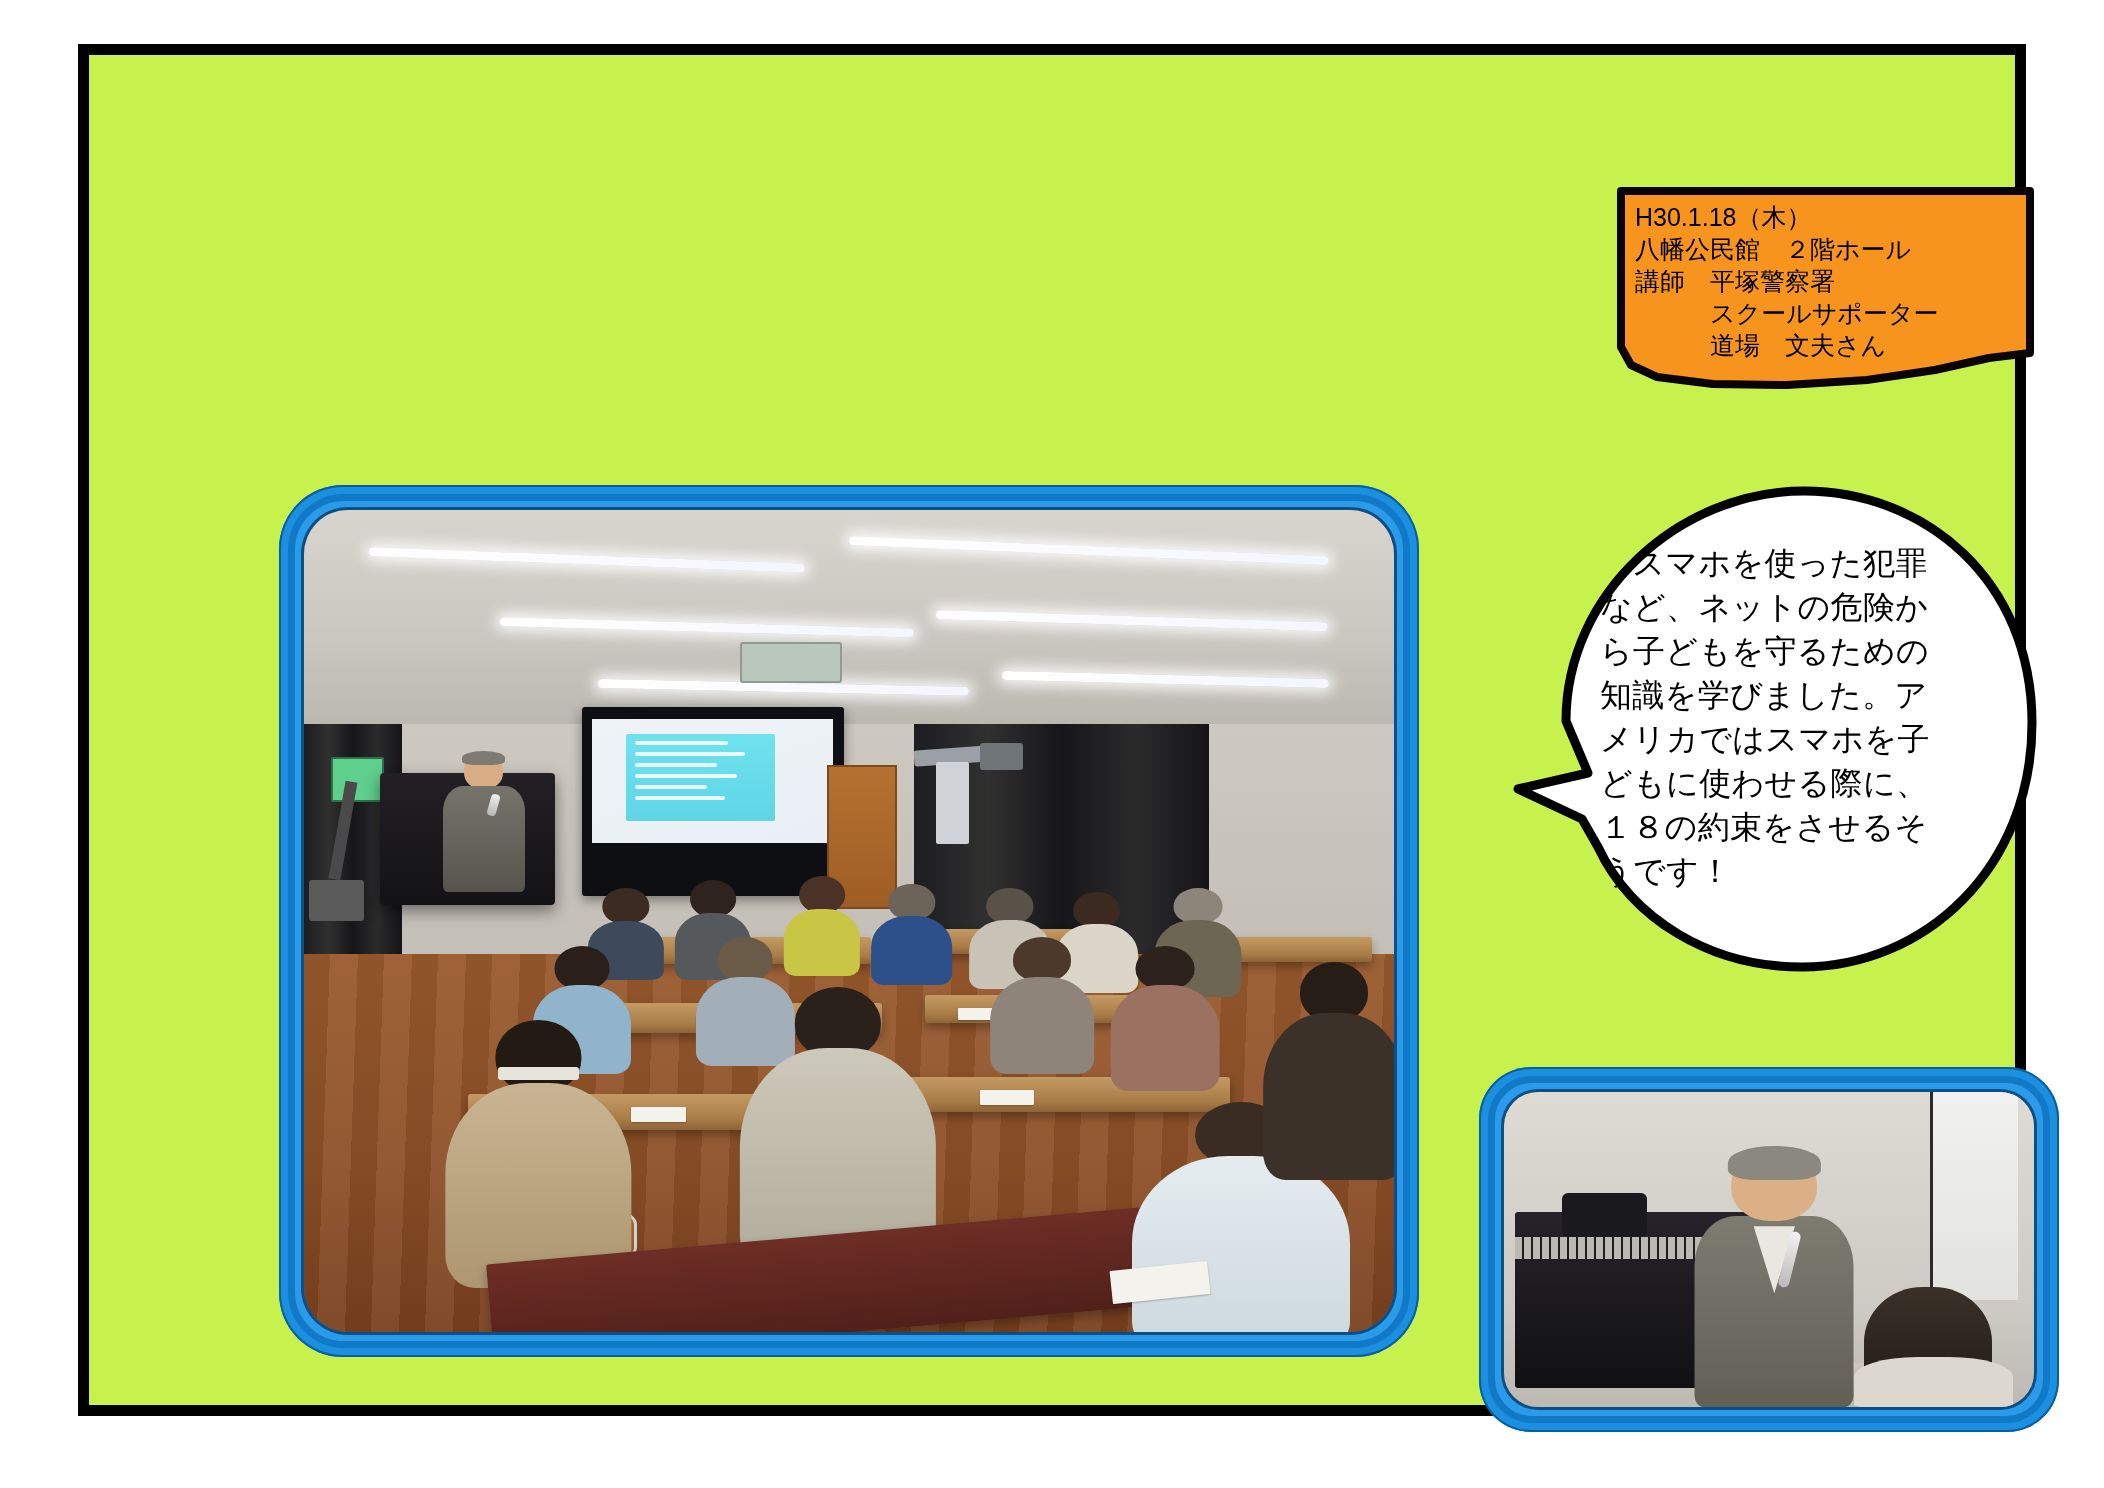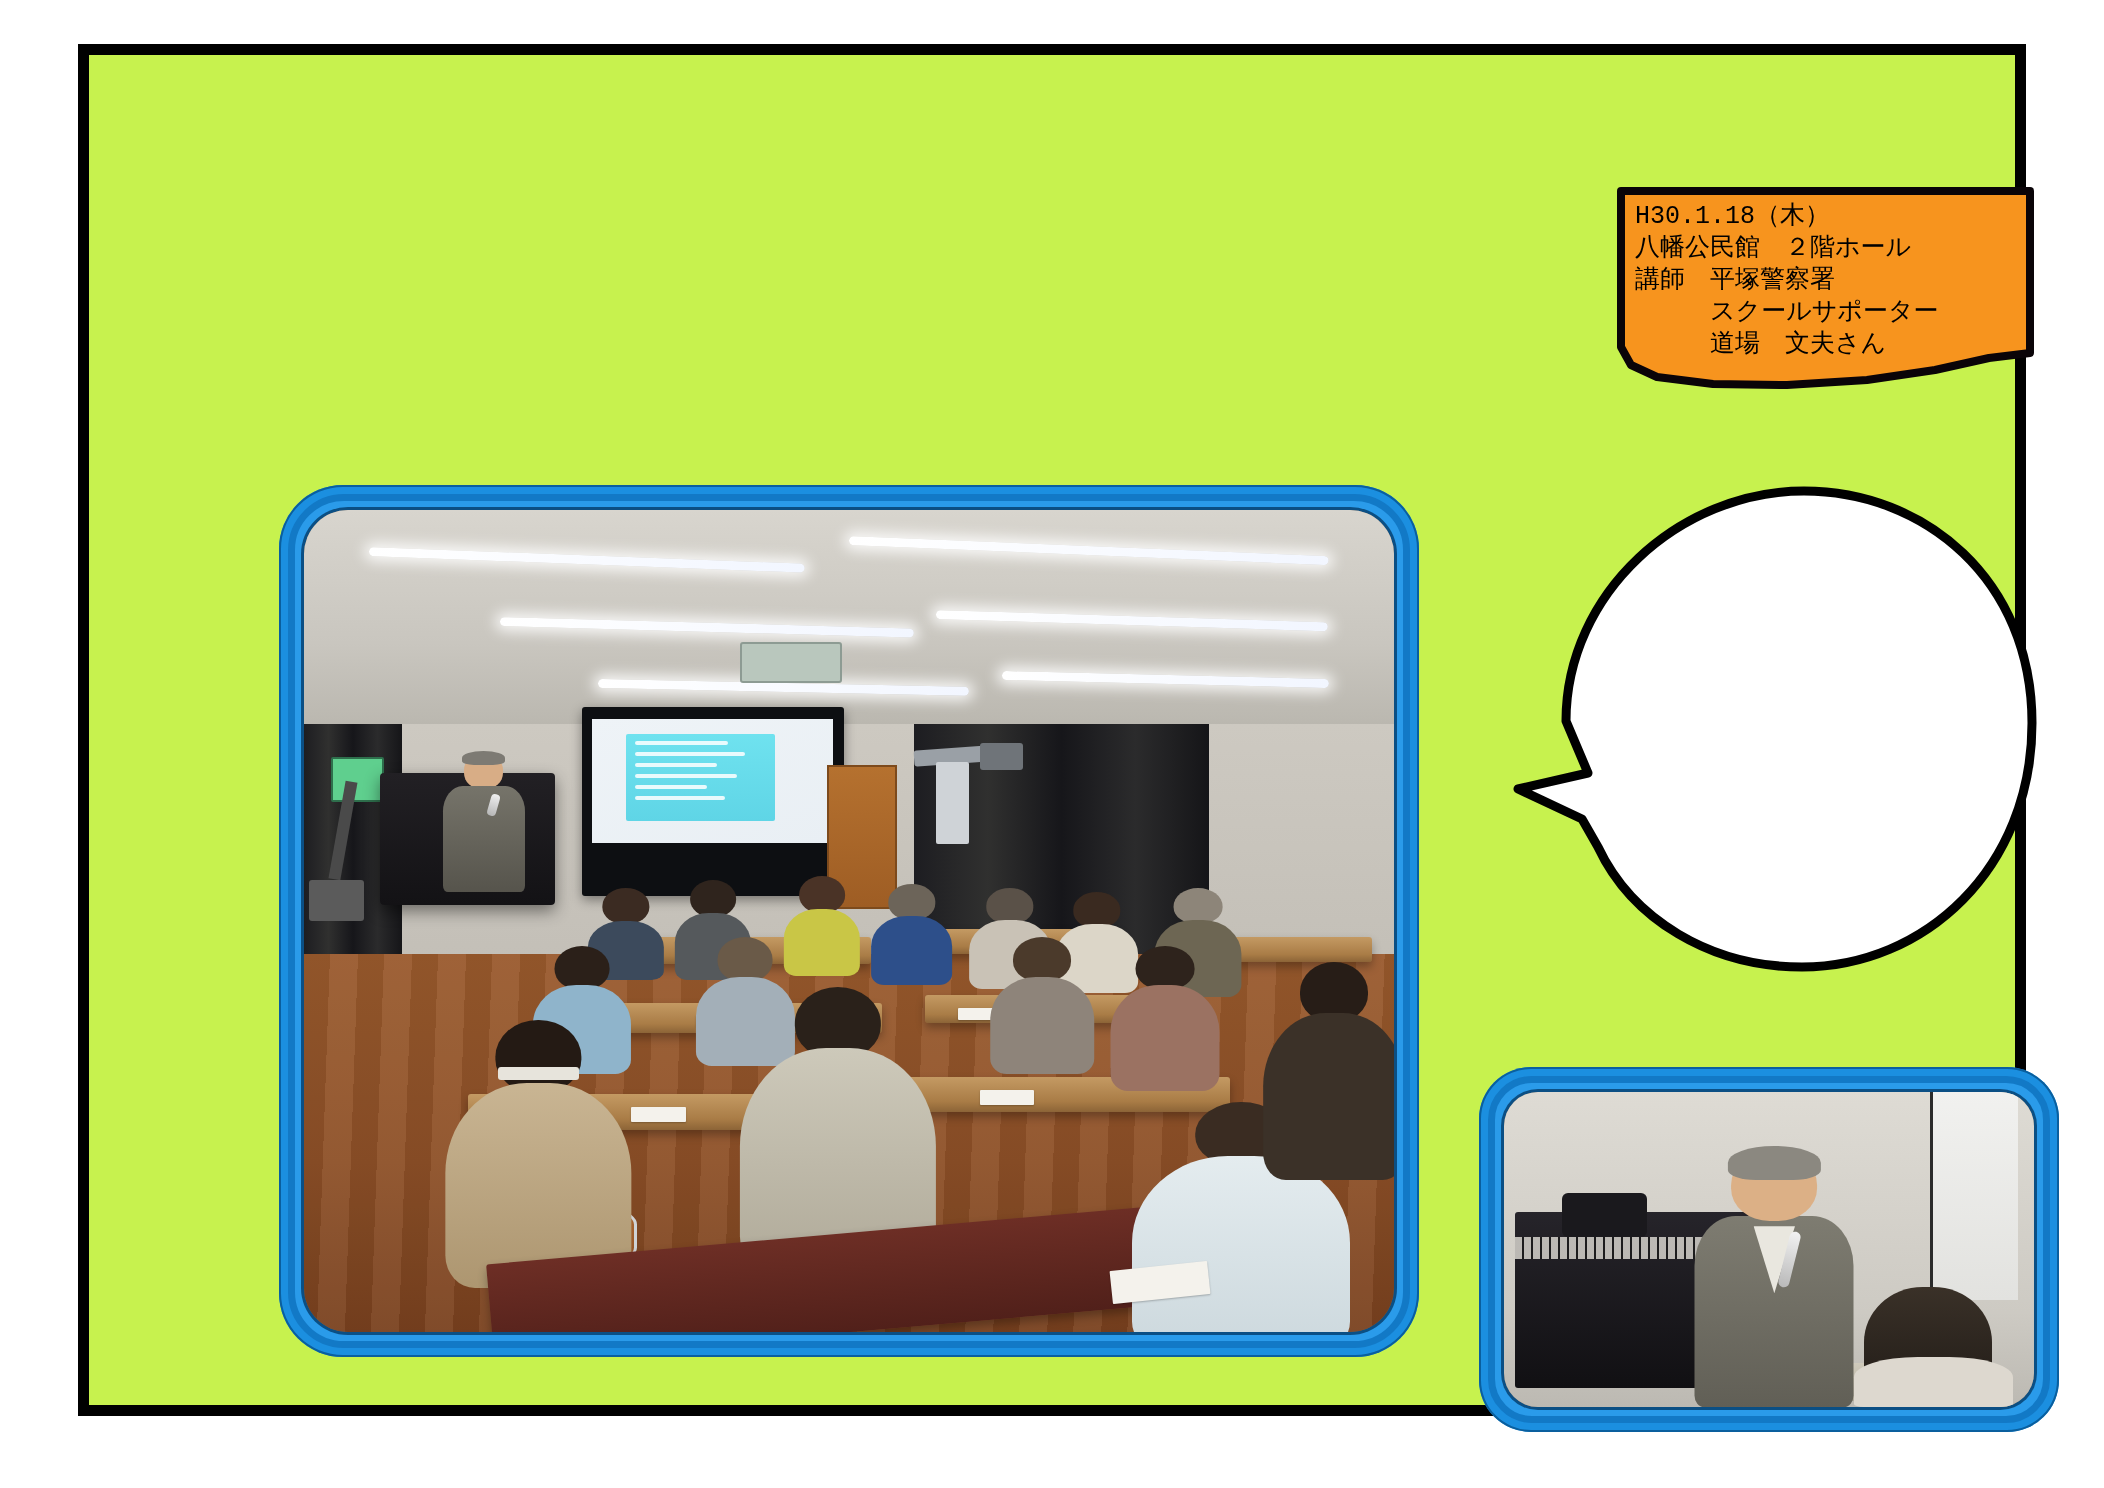--- a/index.html
+++ b/index.html
@@ -58,21 +58,20 @@
   }
   #info-text{
     position:absolute;
     left:18px;top:14px;
     width:392px;
     color:#000;
     font-size:25px;
     line-height:32px;
     white-space:pre;
     letter-spacing:0px;
-    font-family:Liberation Mono, monospace;
   }
 
   
   .photo-frame{
     position:absolute;
     background:#1b8fe0;
     border-radius:64px;
     padding:9px;
     box-sizing:border-box;
     box-shadow:0 0 0 2px #0a5f9e inset;
@@ -441,20 +440,28 @@
   <div id="speech-bubble">
     <svg id="bubble-svg" viewBox="0 0 540 492" preserveAspectRatio="none">
       <path d="M300,8
                C420,8 528,96 528,240
                C528,386 420,484 298,484
                C206,484 128,436 94,364
                L78,336 L14,306 L84,290
                L62,238
                C62,110 176,8 300,8 Z" fill="#ffffff" stroke="#000000" stroke-width="9" stroke-linejoin="round"></path>
     </svg>
+    <div id="bubble-text">　スマホを使った犯罪
+など、ネットの危険か
+ら子どもを守るための
+知識を学びました。ア
+メリカではスマホを子
+どもに使わせる際に、
+１８の約束をさせるそ
+うです！</div>
   </div>
 
   <div class="photo-frame" id="photo-second">
     <div class="ring">
       <div class="photo">
         <div class="scene">
           <div class="s-wall"></div>
           <div class="s-whiteboard"></div>
           <div class="s-piano"></div>
           <div class="s-keys"></div>

